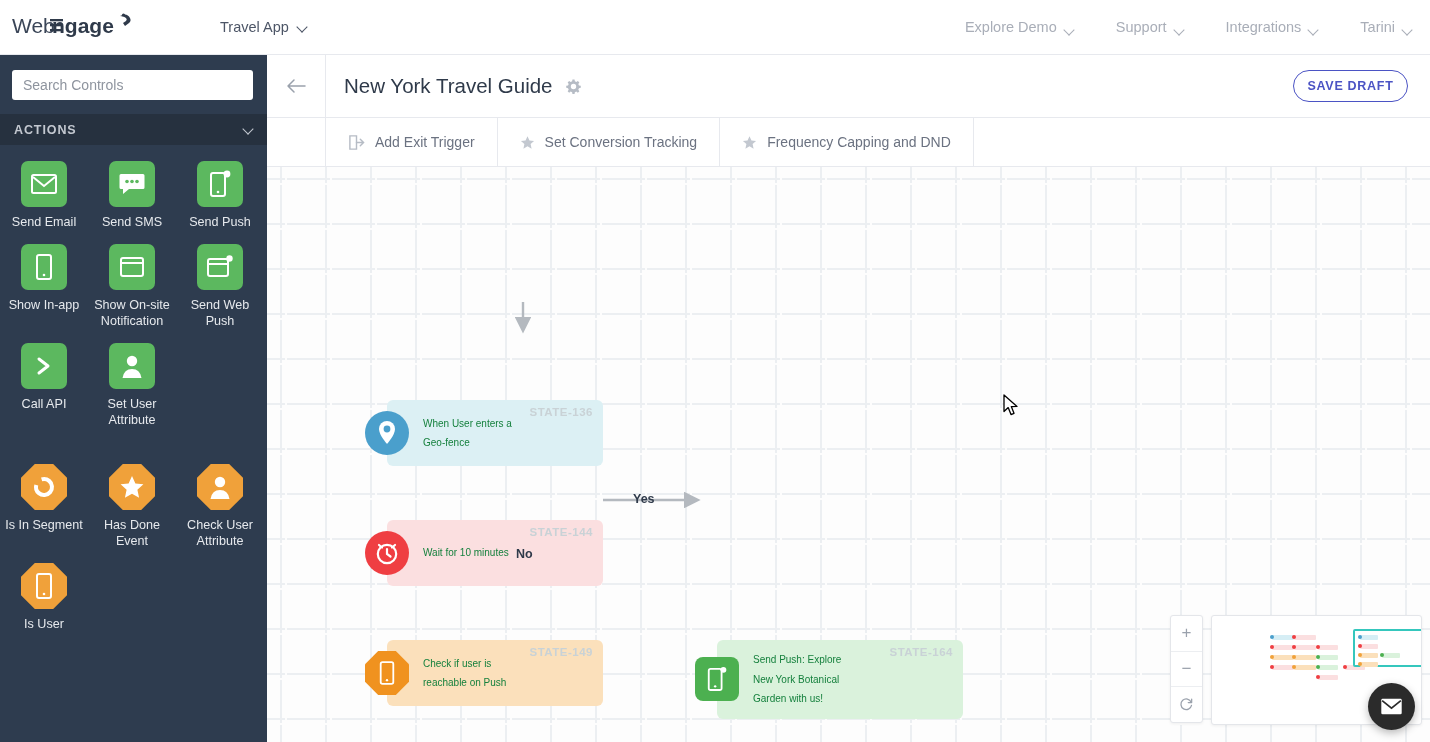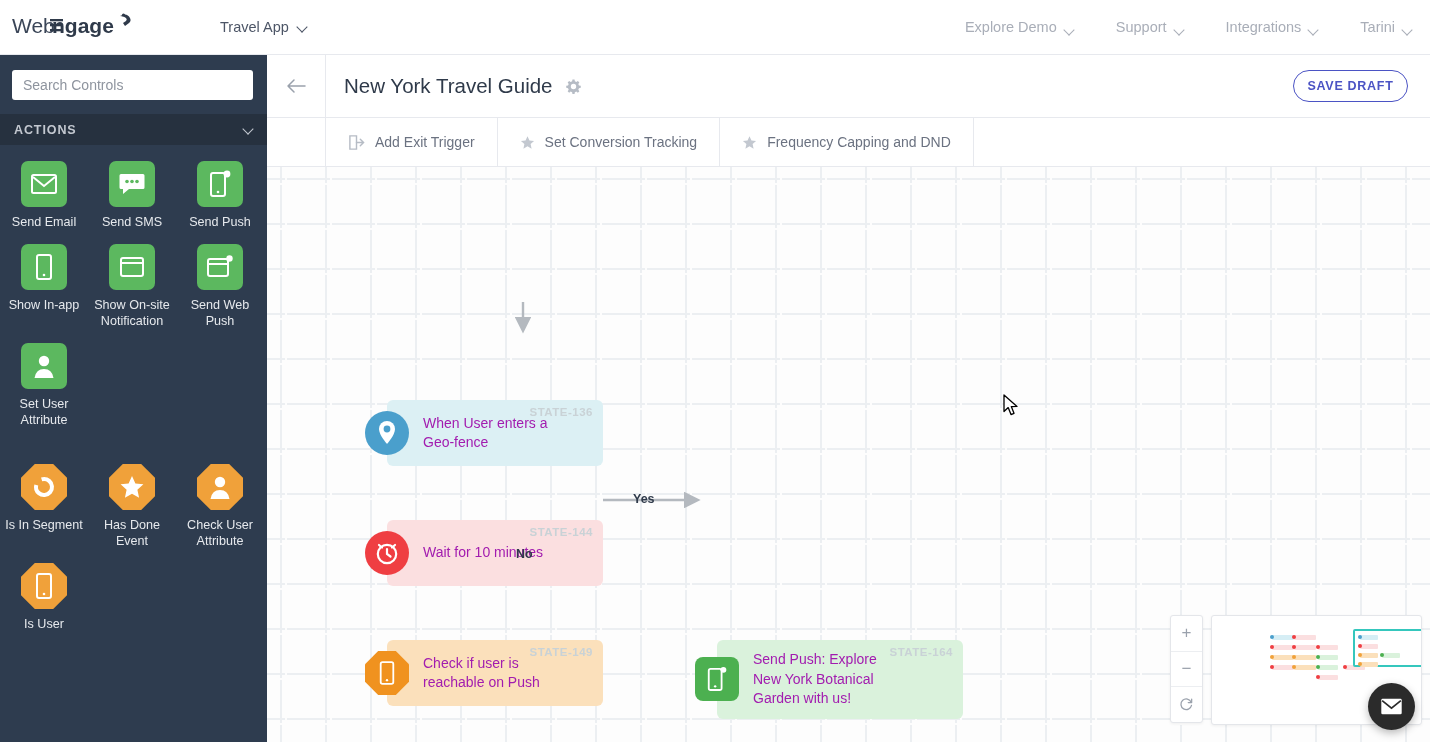--- a/index.html
+++ b/index.html
@@ -148,22 +148,22 @@
   .badge.circle { border-radius: 50%; }
   .badge.rounded { border-radius: 8px; }
   .badge.octagon {
     clip-path: polygon(30% 0,70% 0,100% 30%,100% 70%,70% 100%,30% 100%,0 70%,0 30%);
   }
   .node .body {
     margin-left: 22px; border-radius: 6px; position: relative;
     display: flex; align-items: center; min-height: 66px;
   }
   .node .body .txt {
-    padding: 10px 16px 10px 36px; font-size: 14px; line-height: 19.5px;
-    color: #a21caf; white-space: pre-line;
+    padding: 10px 16px 10px 36px; font-size: 10px; line-height: 19.5px;
+    color: #15803d; white-space: pre-line;
   }
   .node .state {
     position: absolute; top: 6px; right: 10px;
     font-size: 11.5px; font-weight: bold; letter-spacing: .5px; color: #c9d2d6;
   }
 
   .edge-label {
     position: absolute; font-size: 12.5px; font-weight: bold; color: #2f3a4a; z-index: 4;
   }
   svg.wires { position: absolute; inset: 0; z-index: 2; pointer-events: none; }
@@ -306,20 +306,28 @@
       <div class="tile">
         <div class="glyph green">
           <svg width="28" height="24" viewBox="0 0 28 24">
               <rect x="2" y="4" width="20" height="17" rx="2" fill="none" stroke="#fff" stroke-width="2"></rect>
               <path d="M2 9 H22" stroke="#fff" stroke-width="2"></path>
               <circle cx="23.5" cy="3.5" r="3.2" fill="#fff"></circle>
             </svg>
         </div>
         <div class="lbl">Send Web
 Push</div>
+      </div>
+      <div class="tile">
+        <div class="glyph green">
+          <svg width="22" height="22" viewBox="0 0 22 22">
+              <path d="M6 4 L15 11 L6 18" fill="none" stroke="#fff" stroke-width="3" stroke-linecap="round" stroke-linejoin="round"></path>
+            </svg>
+        </div>
+        <div class="lbl">Call API</div>
       </div>
       <div class="tile">
         <div class="glyph green">
           <svg width="24" height="26" viewBox="0 0 24 26">
               <circle cx="12" cy="8" r="5.2" fill="#fff"></circle>
               <path d="M2.5 25 q1.5 -9 9.5 -9 q8 0 9.5 9 z" fill="#fff"></path>
             </svg>
         </div>
         <div class="lbl">Set User
 Attribute</div>

